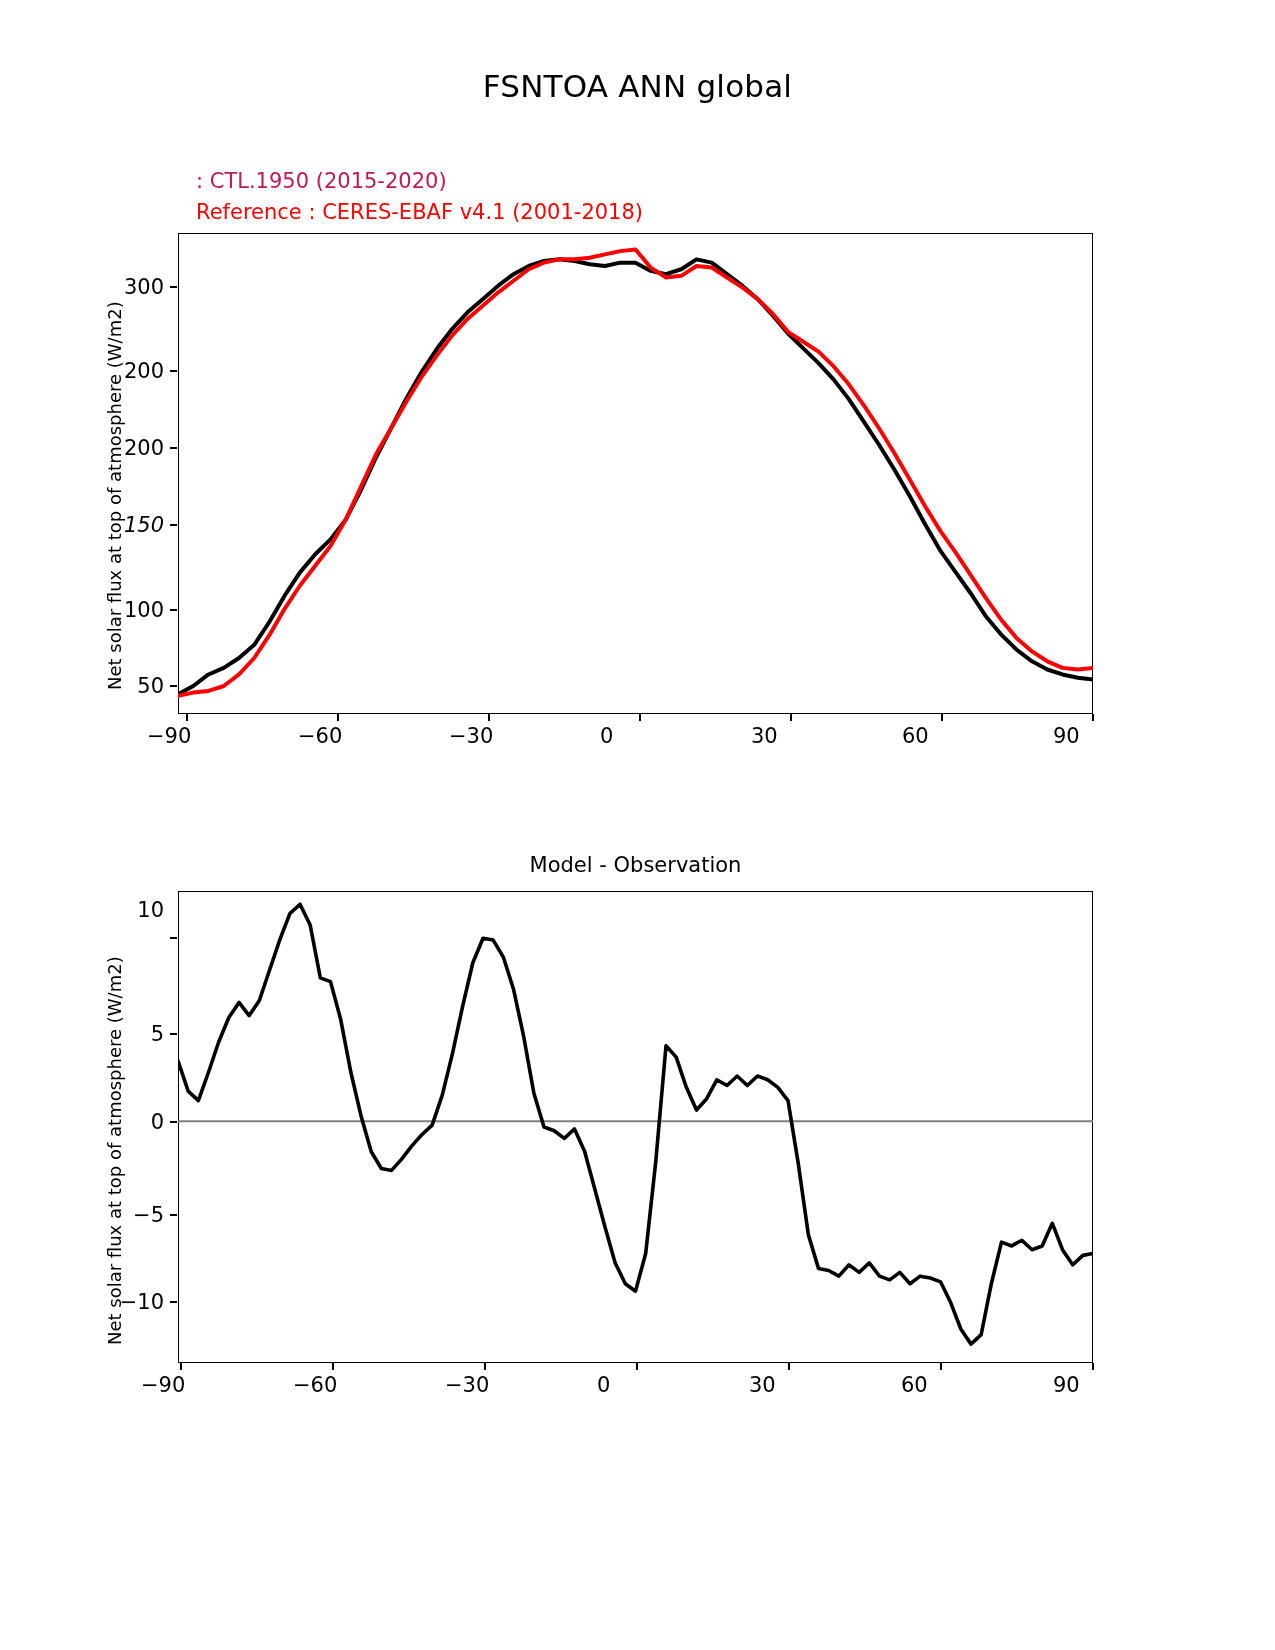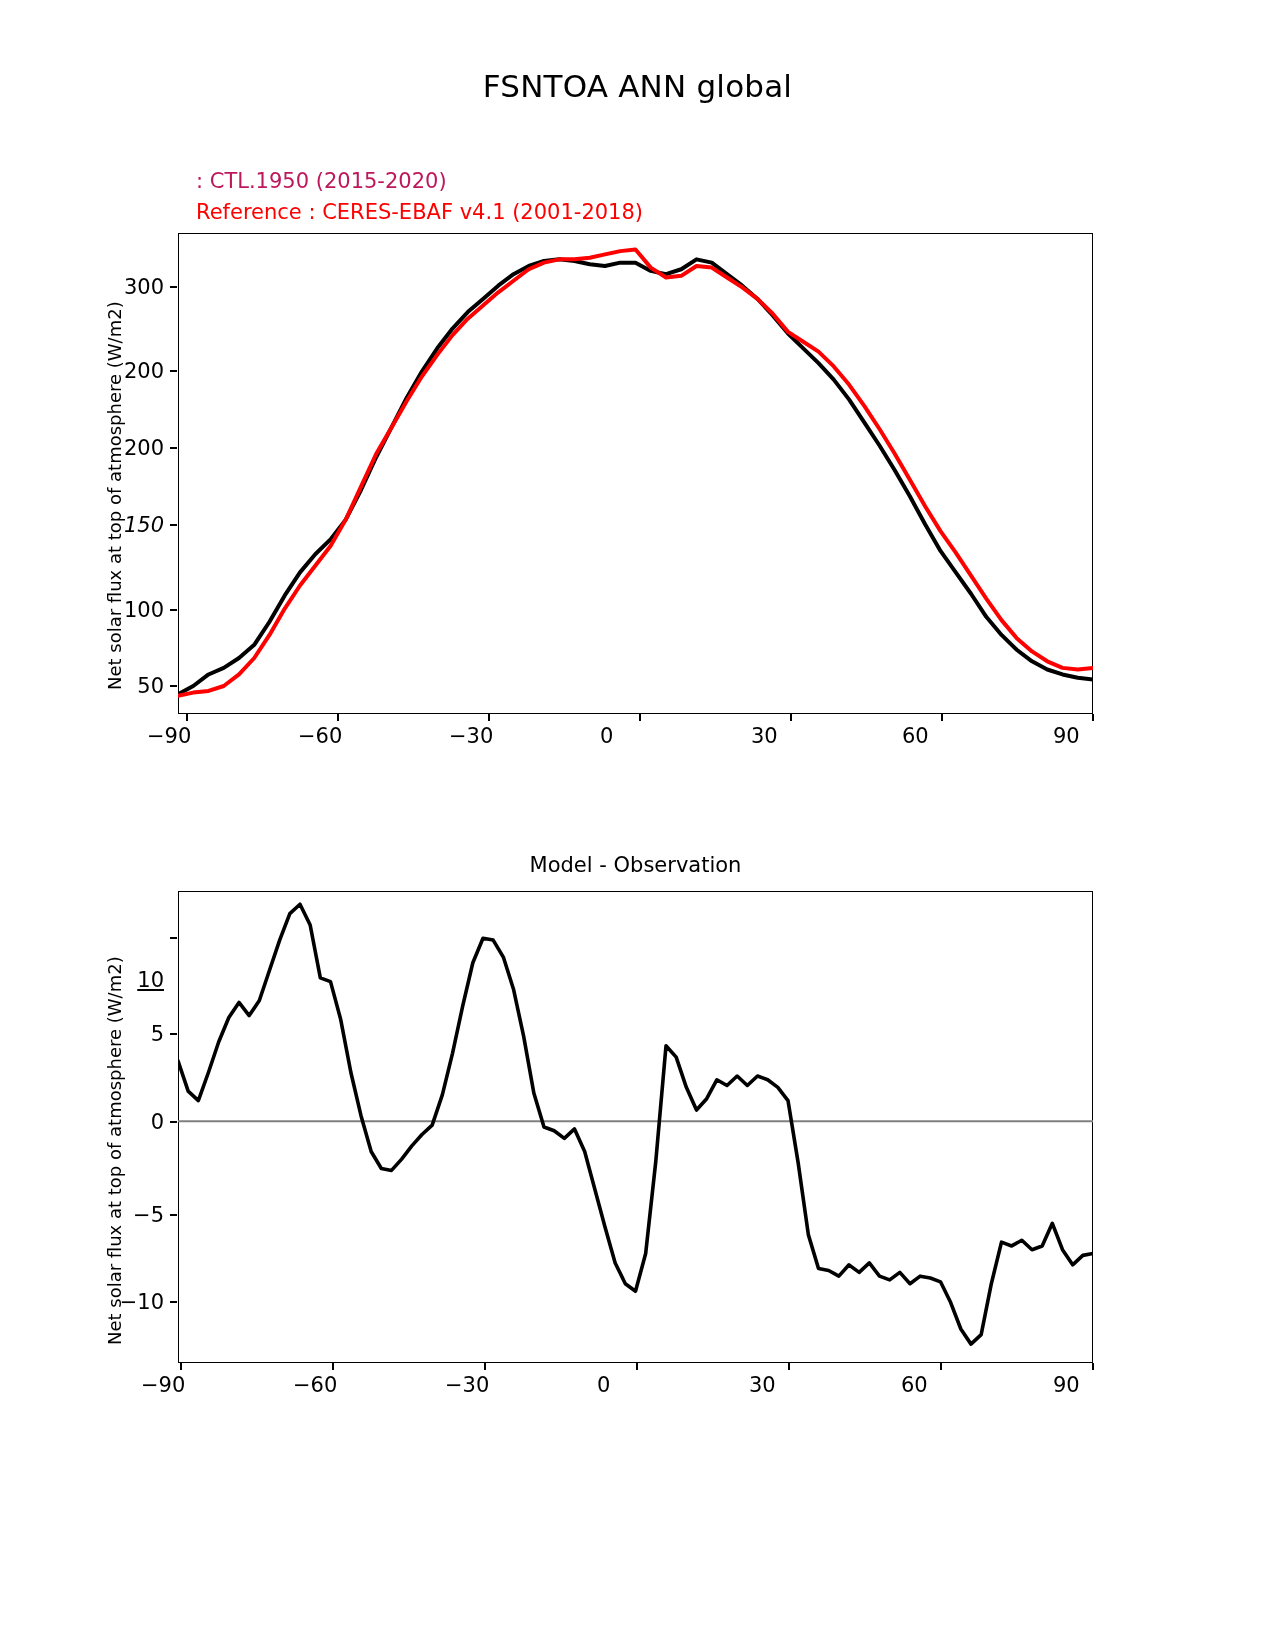--- a/index.html
+++ b/index.html
@@ -183,21 +183,21 @@
       <g id="p2-series">
           <path d="M0.00 169.92 L10.17 200.13 L20.33 209.57 L30.50 181.25 L40.67 151.04 L50.83 126.50 L61.00 111.39 L71.17 124.61 L81.33 109.50 L91.50 79.30 L101.67 49.09 L111.83 22.66 L122.00 13.22 L132.17 33.98 L142.33 86.85 L152.50 90.62 L162.67 128.38 L172.83 181.25 L183.00 224.67 L193.17 260.54 L203.33 277.54 L213.50 279.42 L223.67 268.10 L233.83 254.88 L244.00 243.55 L254.17 234.11 L264.33 203.90 L274.50 162.37 L284.67 115.17 L294.83 71.74 L305.00 47.20 L315.17 49.09 L325.33 66.08 L335.50 98.18 L345.67 145.38 L355.83 202.02 L366.00 236.00 L376.17 239.78 L386.33 247.33 L396.50 237.89 L406.67 260.54 L416.83 298.30 L427.00 336.06 L437.17 371.94 L447.33 392.70 L457.50 400.26 L467.67 362.50 L477.83 269.98 L488.00 154.82 L498.17 166.14 L508.33 196.35 L518.50 219.01 L528.67 207.68 L538.83 188.80 L549.00 194.46 L559.17 185.02 L569.33 194.46 L579.50 185.02 L589.67 188.80 L599.83 196.35 L610.00 209.57 L620.17 271.87 L630.33 343.62 L640.50 377.60 L650.67 379.49 L660.83 385.15 L671.00 373.82 L681.17 381.38 L691.33 371.94 L701.50 385.15 L711.67 388.93 L721.83 381.38 L732.00 392.70 L742.17 385.15 L752.33 387.04 L762.50 390.82 L772.67 411.58 L782.83 438.02 L793.00 453.12 L803.17 443.68 L813.33 392.70 L823.50 351.17 L833.67 354.94 L843.83 349.28 L854.00 358.72 L864.17 354.94 L874.33 332.29 L884.50 358.72 L894.67 373.82 L904.83 364.38 L915.00 362.50 " fill="none" stroke="#000000" stroke-width="3.6" stroke-linejoin="round" stroke-linecap="round" vector-effect="non-scaling-stroke"></path>
         </g>
     </svg>
   </div>
 
   <div class="ytick" style="left:92px; top:1302px; width:72px;">−10</div>
   <div class="ytick" style="left:92px; top:1215px; width:72px;">−5</div>
   <div class="ytick" style="left:92px; top:1122px; width:72px;">0</div>
   <div class="ytick" style="left:92px; top:1034px; width:72px;">5</div>
-  <div class="ytick" style="left:92px; top:980px; width:72px;text-decoration:underline;">10</div>
+  <div class="ytick" style="left:92px; top:910px; width:72px;">10</div>
 
   <div class="tickmark-y" style="left:170px; top:1301px;"></div>
   <div class="tickmark-y" style="left:170px; top:1214px;"></div>
   <div class="tickmark-y" style="left:170px; top:1121px;"></div>
   <div class="tickmark-y" style="left:170px; top:1033px;"></div>
   <div class="tickmark-y" style="left:170px; top:937px;"></div>
 
   <div class="tickmark" style="left:180px; top:1363px;"></div>
   <div class="tickmark" style="left:332px; top:1363px;"></div>
   <div class="tickmark" style="left:484px; top:1363px;"></div>

